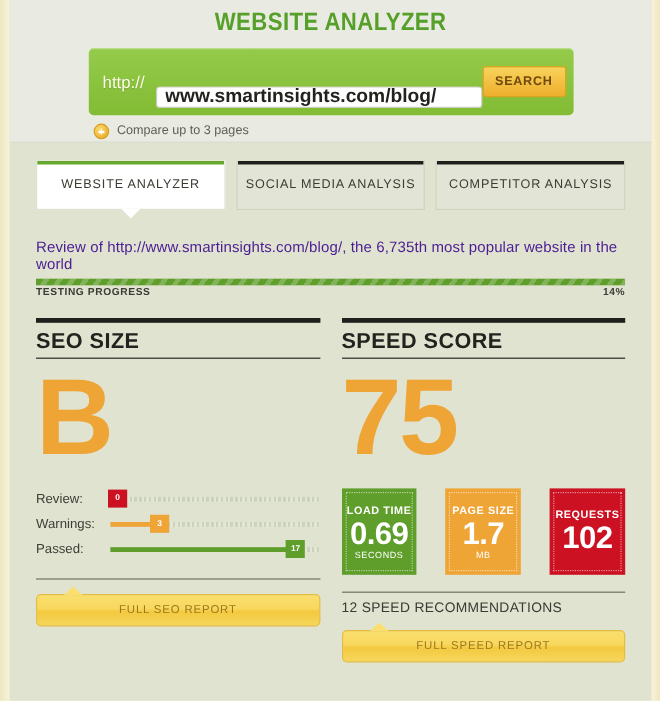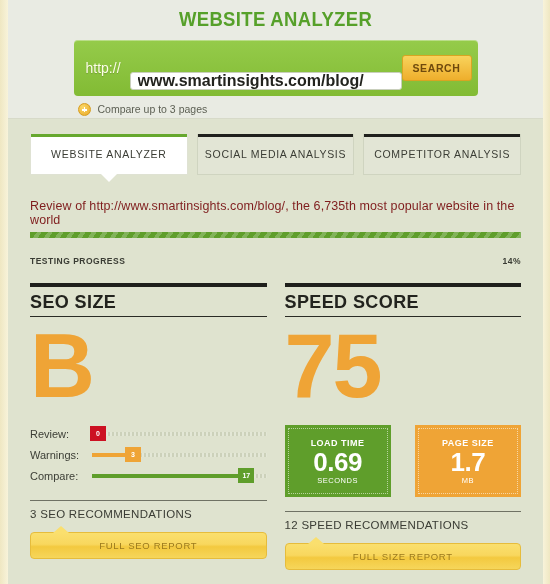--- a/index.html
+++ b/index.html
@@ -136,39 +136,39 @@
     bottom: -8px; left: 50%; margin-left: -8px;
     width: 0; height: 0;
     border-left: 8px solid transparent;
     border-right: 8px solid transparent;
     border-top: 8px solid #fff;
   }
 
   .review {
     margin-top: 24px;
     font-size: 12.5px;
-    color: #7f1d1d;
+    color: #4c1d95;
     font-family: "Liberation Sans Narrow","Liberation Sans",sans-serif;
     letter-spacing: .1px;
   }
   .progress-track {
     margin-top: 5px;
     height: 6px;
     background: #cdd2bb;
     position: relative; overflow: hidden;
   }
   .progress-fill {
     height: 100%;
     background-color: #5f9e2b;
     background-image: repeating-linear-gradient(
       -55deg, rgba(255,255,255,.22) 0 4px, rgba(0,0,0,0) 4px 9px);
   }
   .progress-row {
     display: flex; justify-content: space-between; align-items: baseline;
-    margin-top: 18px;
+    margin-top: 0;
   }
   .progress-label, .progress-pct {
     font-size: 8.5px; font-weight: bold; letter-spacing: .5px; color: #3a3c34;
     font-family: "Liberation Sans Narrow","Liberation Sans",sans-serif;
   }
 
   
   .cols { display: flex; gap: 18px; margin-top: 17px; }
   .col { flex: 1; min-width: 0; }
   .panel-rule-top { height: 4px; background: #1f201c; }
@@ -328,30 +328,29 @@
                 </span>
               </div>
               <div class="slider-row">
                 <span class="slider-name">Warnings:</span>
                 <span class="slider-track">
                   <span class="slider-bar" style="width: 20%; background: rgb(239, 164, 54);"></span>
                   <span class="slider-knob" style="background: rgb(239, 164, 54); left: calc(20% - 2px);">3</span>
                 </span>
               </div>
               <div class="slider-row">
-                <span class="slider-name">Compare:</span>
+                <span class="slider-name">Passed:</span>
                 <span class="slider-track">
                   <span class="slider-bar" style="width: 85%; background: rgb(95, 158, 43);"></span>
                   <span class="slider-knob" style="background: rgb(95, 158, 43); left: calc(85% - 2px);">17</span>
                 </span>
               </div>
             </div>
 
           <div class="rec-rule"></div>
-          <div class="rec-label">3 SEO RECOMMENDATIONS</div>
           <div class="report-btn">FULL SEO REPORT</div>
         </div>
 
         <div class="col">
           <div class="panel-rule-top"></div>
           <div class="panel-title">SPEED SCORE</div>
           <div class="panel-rule-bot"></div>
 
           <div class="bigscore" id="speed-score" style="color: rgb(239, 164, 54);">75</div>
 
@@ -359,23 +358,28 @@
               <div class="metric" style="background: rgb(95, 158, 43);">
                 <div class="metric-label">LOAD TIME</div>
                 <div class="metric-value">0.69</div>
                 <div class="metric-unit">SECONDS</div>
               </div>
               <div class="metric" style="background: rgb(239, 164, 54);">
                 <div class="metric-label">PAGE SIZE</div>
                 <div class="metric-value">1.7</div>
                 <div class="metric-unit">MB</div>
               </div>
+              <div class="metric" style="background: rgb(204, 17, 34);">
+                <div class="metric-label">REQUESTS</div>
+                <div class="metric-value">102</div>
+                <div class="metric-unit"></div>
+              </div>
             </div>
 
           <div class="rec-rule"></div>
           <div class="rec-label">12 SPEED RECOMMENDATIONS</div>
-          <div class="report-btn">FULL SIZE REPORT</div>
+          <div class="report-btn">FULL SPEED REPORT</div>
         </div>
 
       </div>
     </div>
   </div>
 </div>
 
 </body></html>

